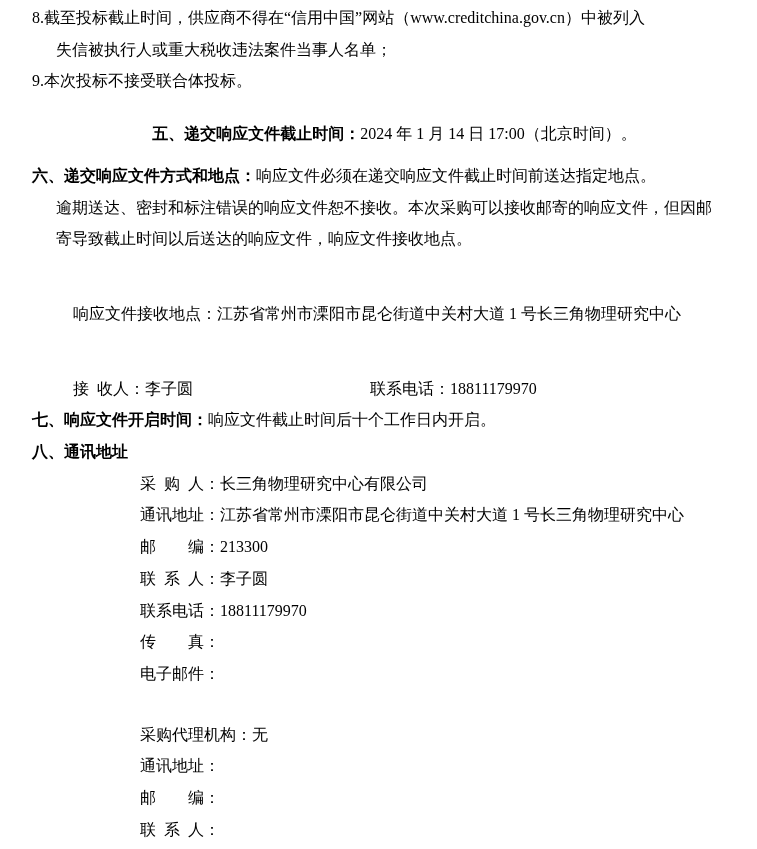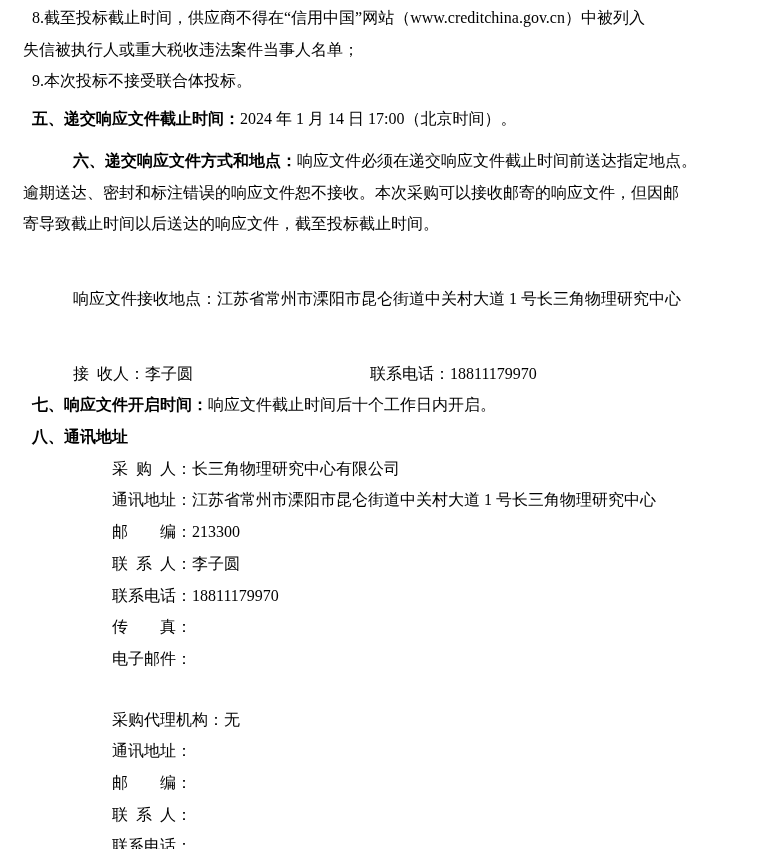--- a/index.html
+++ b/index.html
@@ -19,42 +19,42 @@
     position: relative;
     padding-top: 2px;
     width: 757px;
   }
   .line {
     position: relative;
     line-height: 31.7px;
     white-space: pre;
   }
   
-  .hang    { padding-left: 23px;  }   
+  .hang    { padding-left: 56px;  }   
   .first   { padding-left: 32px;  }   
   .addr    { padding-left: 73px; margin-top: 43px;  }   
-  .contact { padding-left: 112px; }   
-  .gap-lg  { margin-top: 6px; }
-  .gap-md  { margin-top: 10px; margin-left: 41px; }
+  .contact { padding-left: 112px; margin-left: 28px; }   
+  .gap-lg  { margin-top: 21px; text-align: center; }
+  .gap-md  { margin-top: 10px; }
   .spacer  { height: 29px; }
   .b { font-weight: bold; }
   .u { text-underline-offset: 3px; }
   .tab370 { position: absolute; left: 370px; top: 0; }
 </style>
 </head>
 <body>
 
 <div class="doc" id="doc-root" style="background: rgb(255, 255, 255); color: rgb(0, 0, 0);">
     <div class="line first"><span class="">8.截至投标截止时间，供应商不得在“信用中国”网站（www.creditchina.gov.cn）中被列入</span></div>
     <div class="line hang"><span class="">失信被执行人或重大税收违法案件当事人名单；</span></div>
     <div class="line first"><span class="">9.本次投标</span><span class="u ">不接受</span><span class="">联合体投标。</span></div>
     <div class="line first gap-lg"><span class="b ">五、递交响应文件截止时间：</span><span class="">2024 年 1 月 14 日 17:00（北京时间）。</span></div>
     <div class="line first gap-md"><span class="b ">六、递交响应文件方式和地点：</span><span class="">响应文件必须在递交响应文件截止时间前送达指定地点。</span></div>
     <div class="line hang"><span class="">逾期送达、密封和标注错误的响应文件恕不接收。本次采购可以接收邮寄的响应文件，但因邮</span></div>
-    <div class="line hang"><span class="">寄导致截止时间以后送达的响应文件，截至投标截止时间。</span></div>
+    <div class="line hang"><span class="">寄导致截止时间以后送达的响应文件，响应文件接收地点。</span></div>
     <div class="line addr"><span class="">响应文件接收地点：江苏省常州市溧阳市昆仑街道中关村大道 1 号长三角物理研究中心</span></div>
     <div class="line addr"><span class="">接 收人：李子圆</span><span class="tab370">联系电话：18811179970</span></div>
     <div class="line first"><span class="b ">七、响应文件开启时间：</span><span class="">响应文件截止时间后十个工作日内开启。</span></div>
     <div class="line first"><span class="b ">八、通讯地址</span></div>
     <div class="line contact"><span class="">采 购 人：长三角物理研究中心有限公司</span></div>
     <div class="line contact"><span class="">通讯地址：江苏省常州市溧阳市昆仑街道中关村大道 1 号长三角物理研究中心</span></div>
     <div class="line contact"><span class="">邮　　编：213300</span></div>
     <div class="line contact"><span class="">联 系 人：李子圆</span></div>
     <div class="line contact"><span class="">联系电话：18811179970</span></div>
     <div class="line contact"><span class="">传　　真：</span></div>

